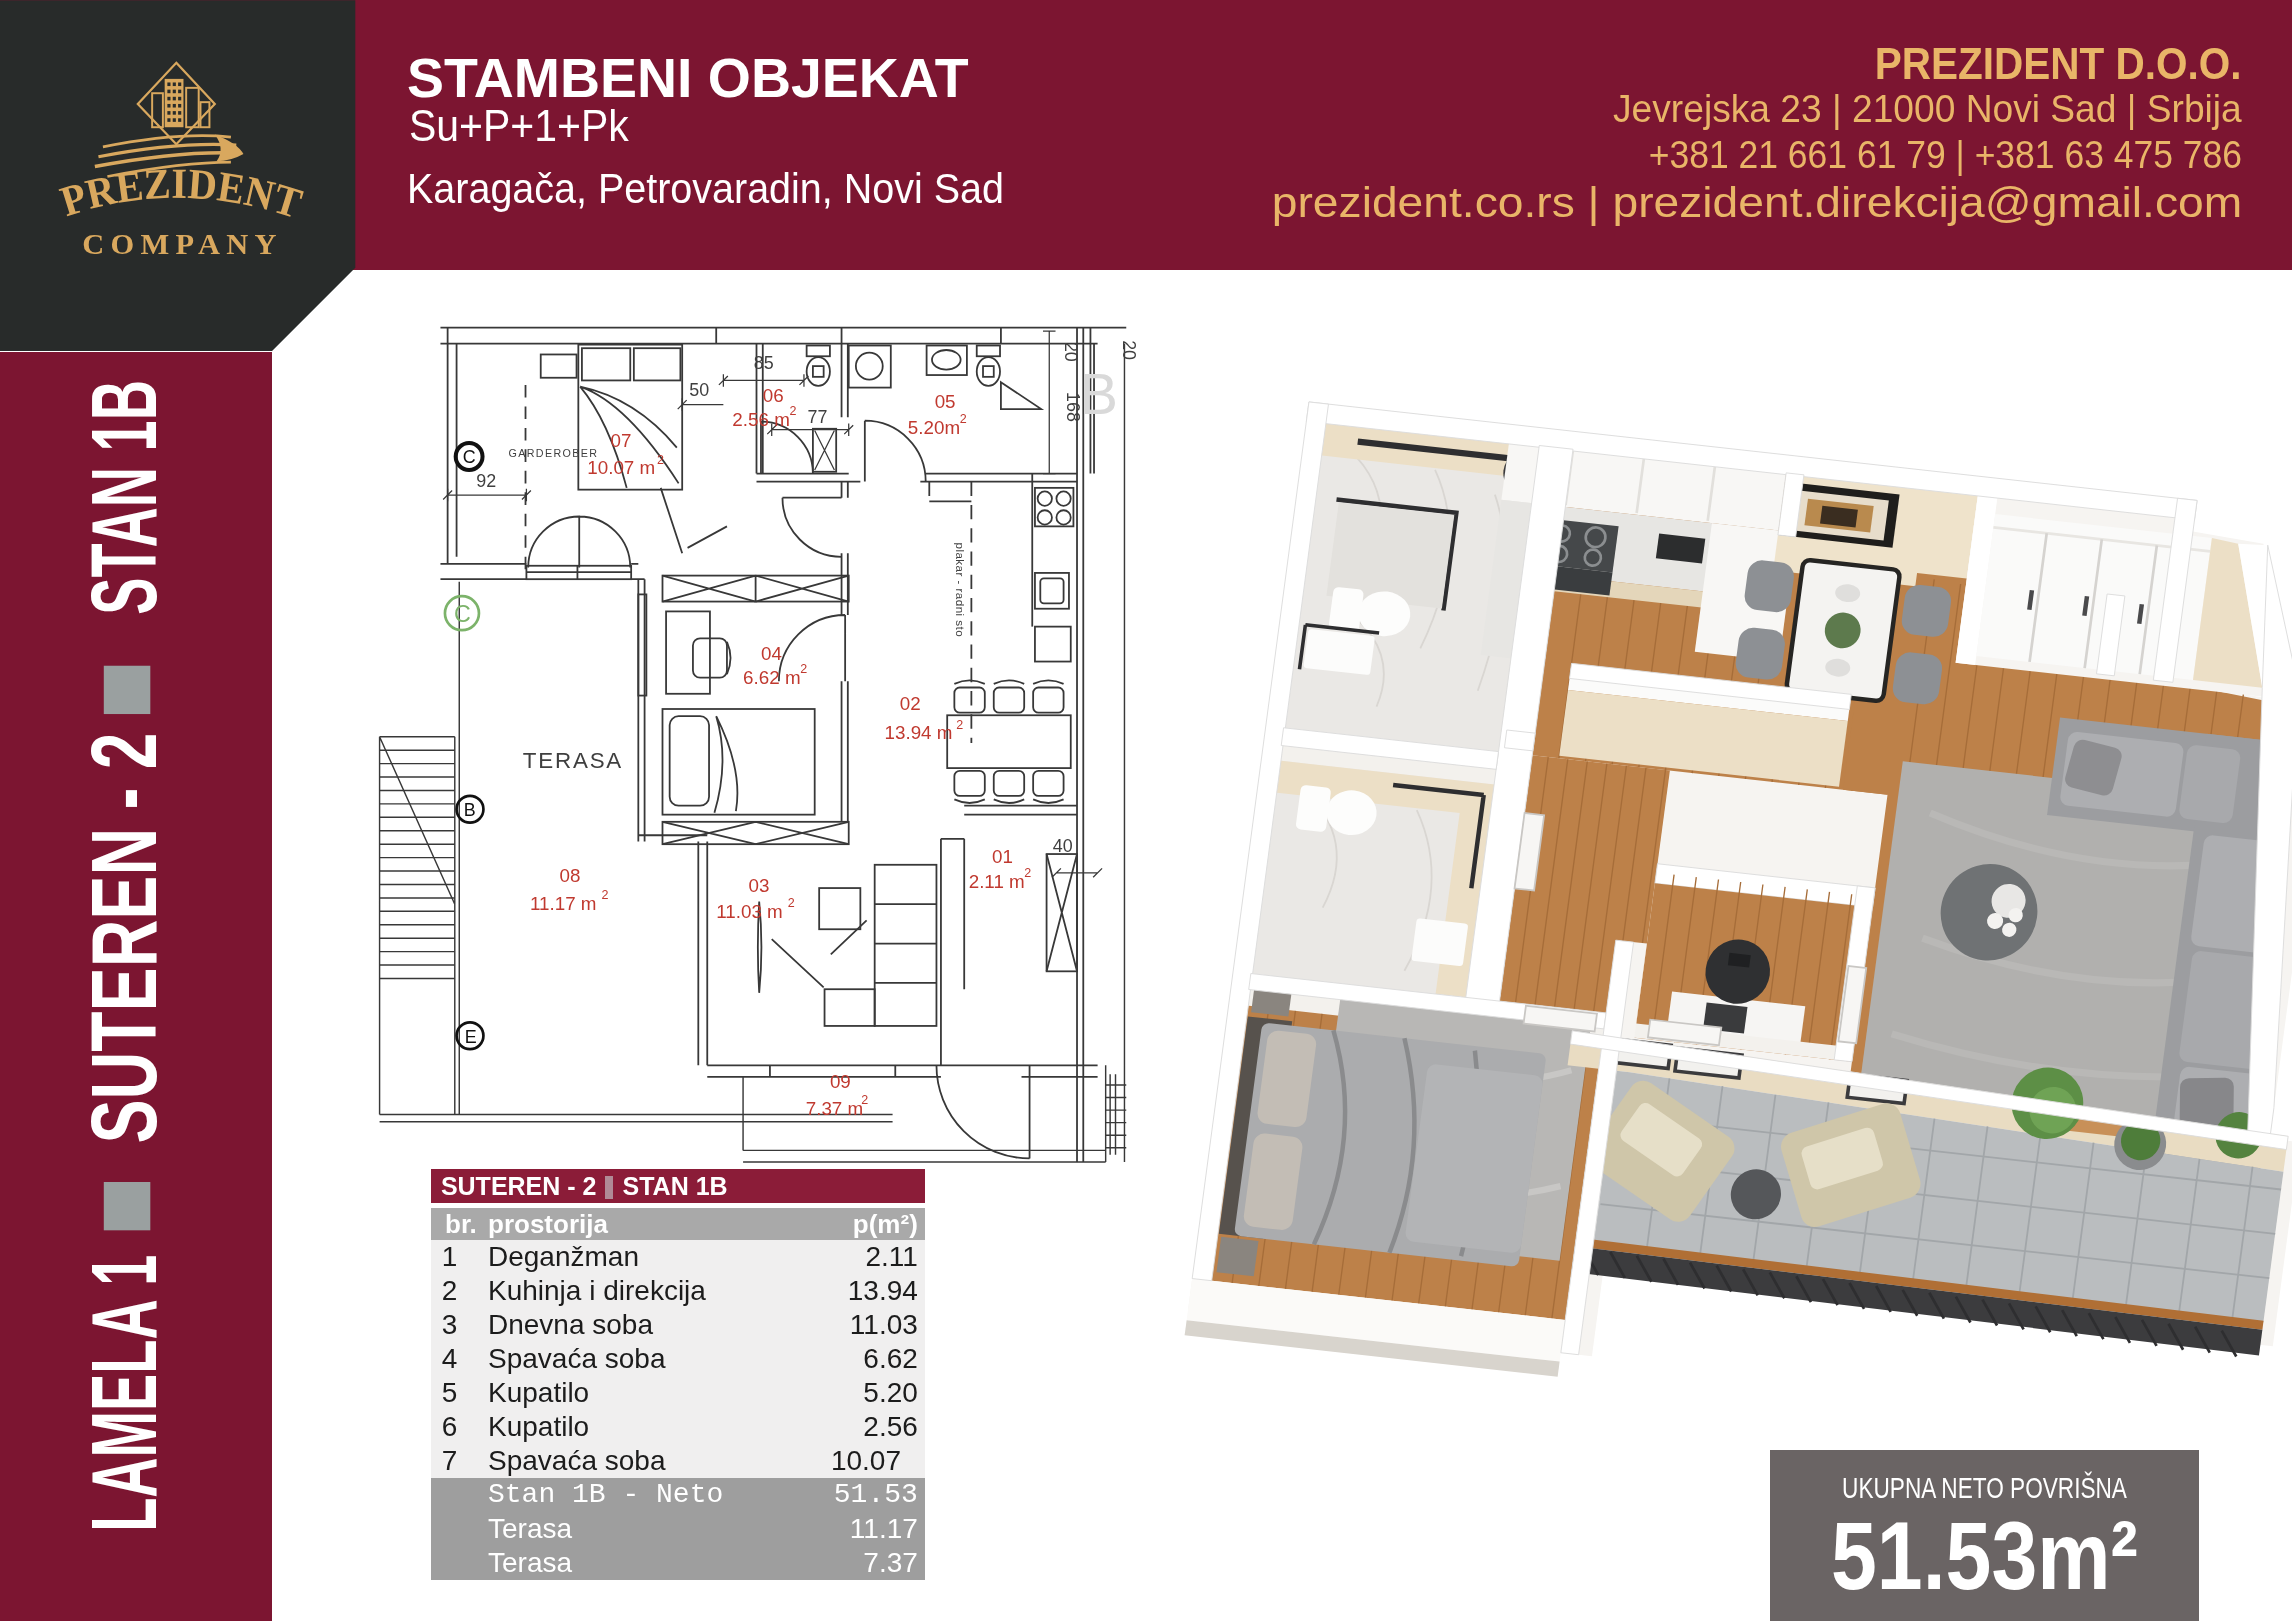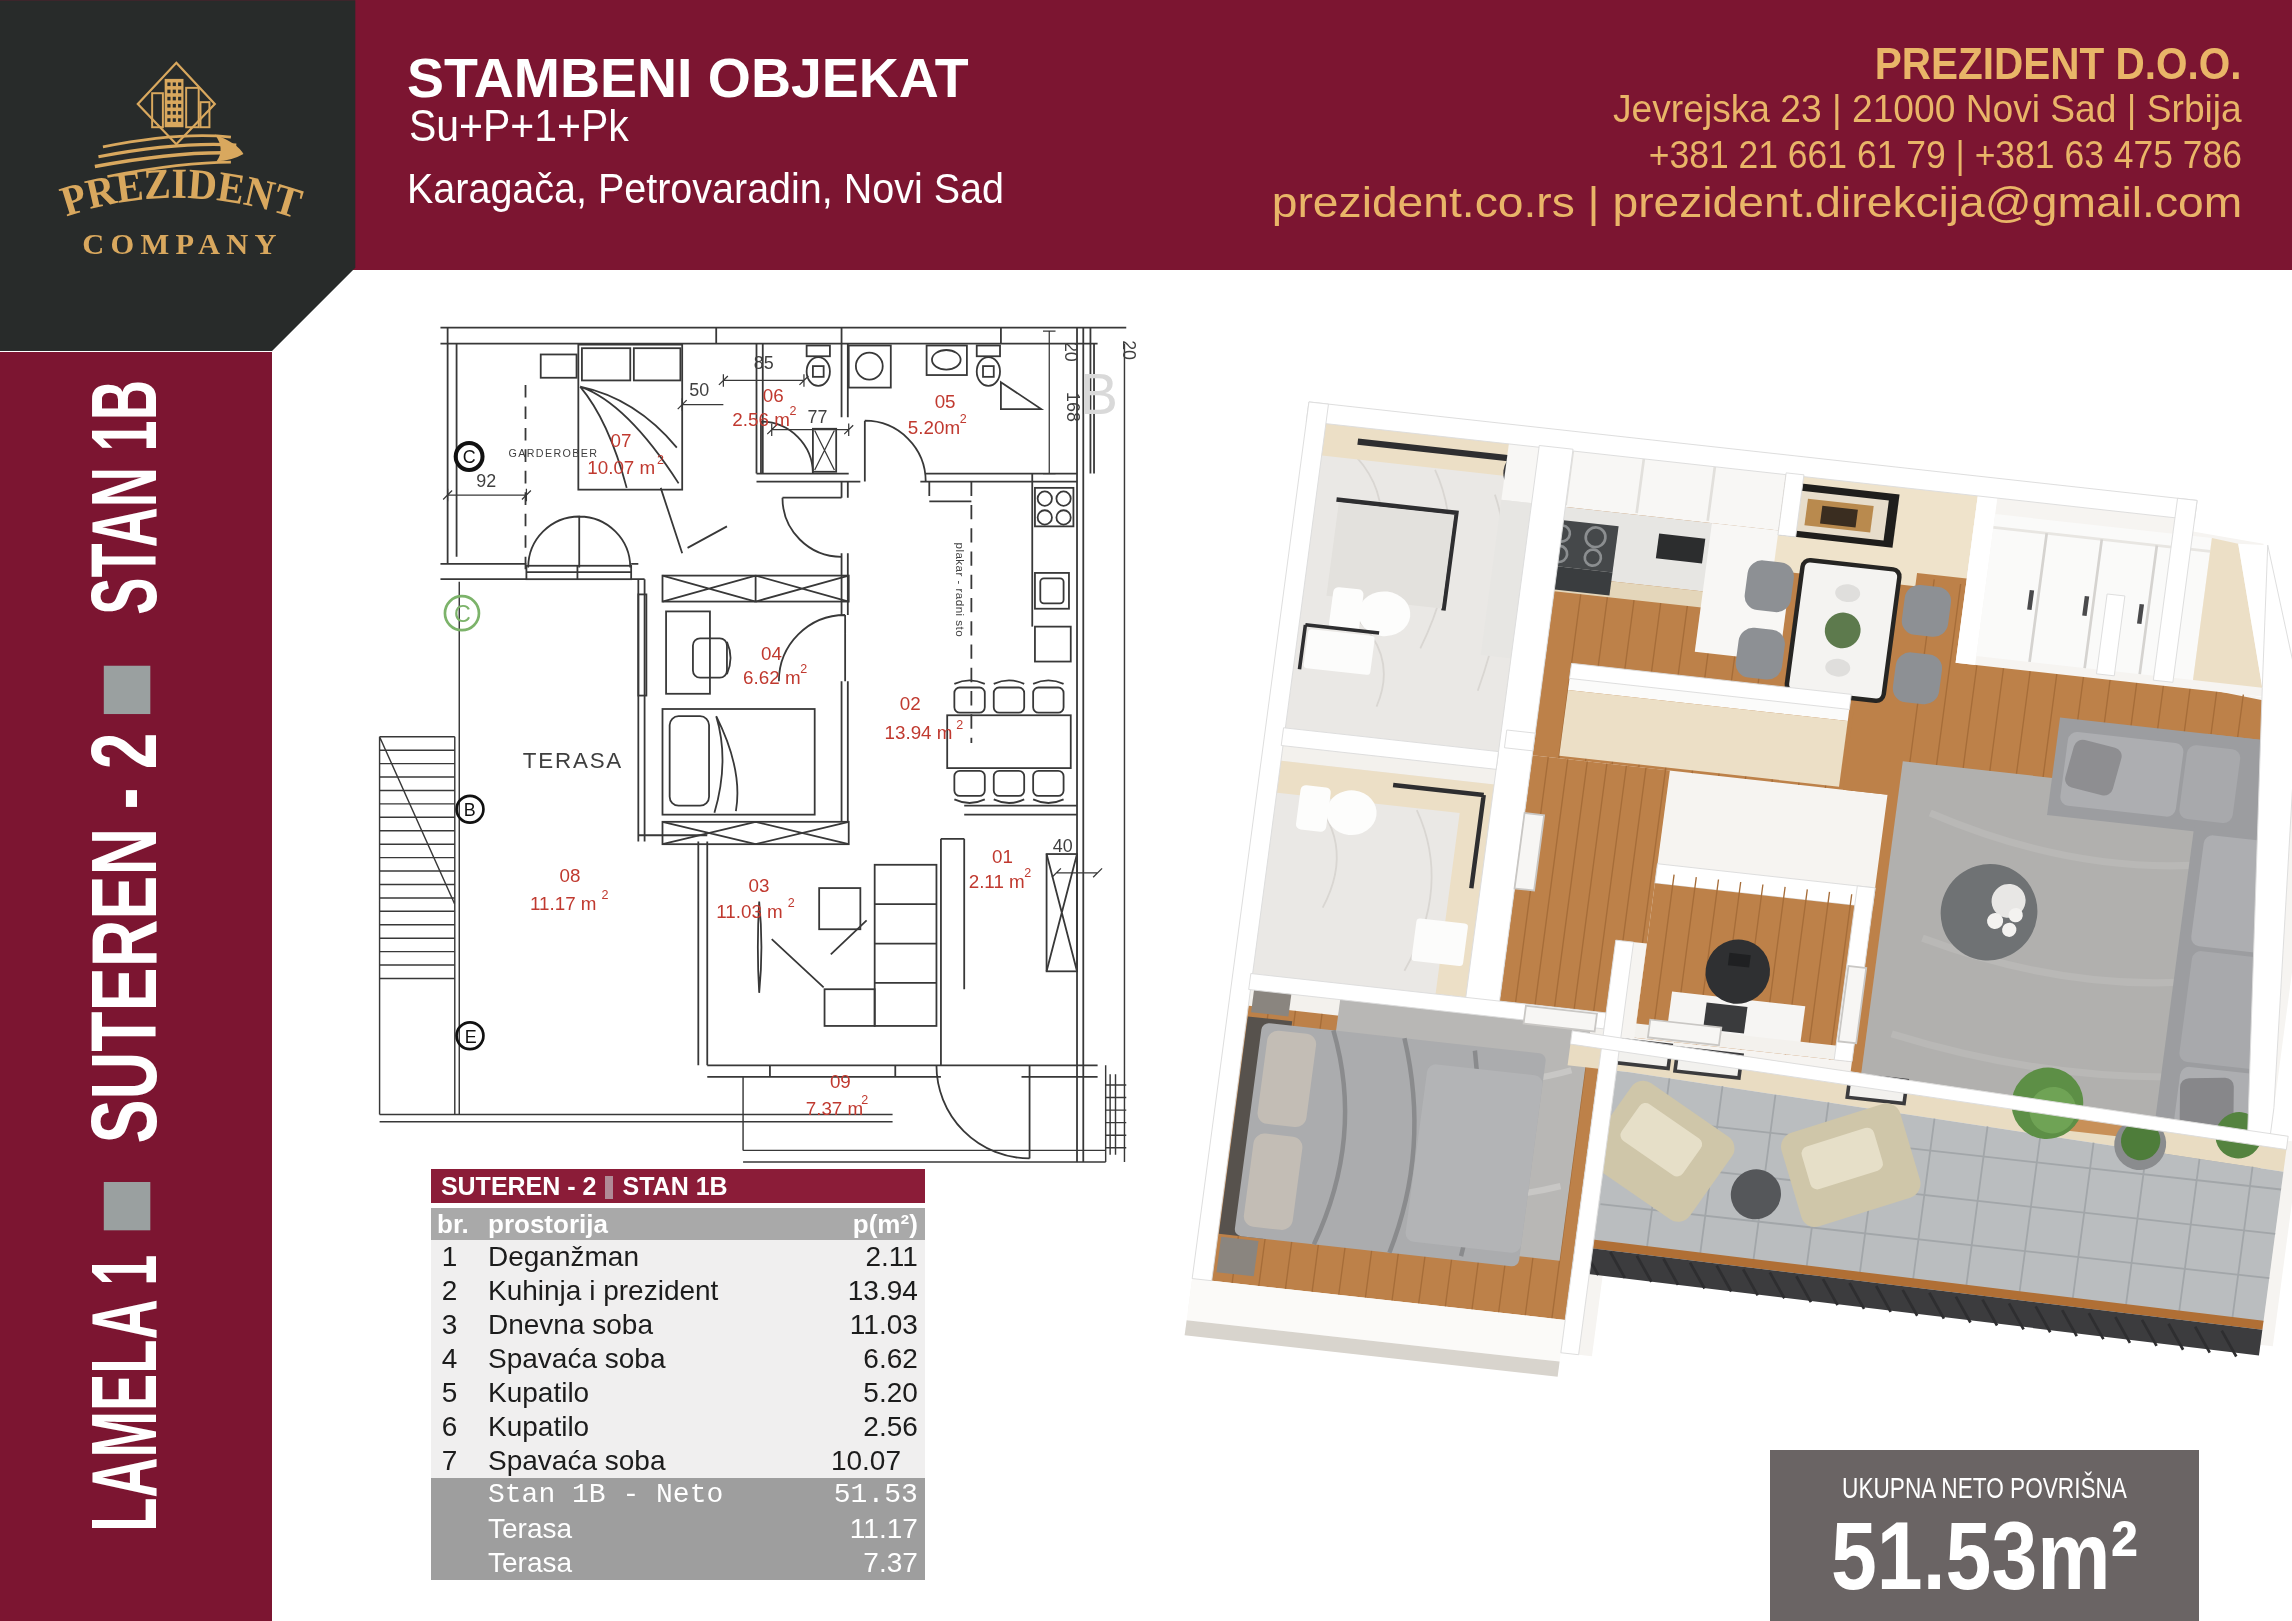--- a/index.html
+++ b/index.html
@@ -313,26 +313,26 @@
       <text x="900" y="1245">7.37 m</text>
       <text x="962" y="1233" font-size="14">2</text>
  </g>
 </svg>
 
 <div class="abs" style="left:431px;top:1169px;width:494px;">
 
   <div style="background:#8b1c38;color:#fff;font-weight:bold;font-size:25px;height:34px;line-height:34px;padding-left:9.9px;">SUTEREN - 2<span style="display:inline-block;width:8px;height:23px;background:#b08a96;vertical-align:-3.6px;margin:0 9px;"></span>STAN 1B</div>
 
   <div style="background:#a9a9a9;color:#fff;font-weight:bold;font-size:26px;height:32px;line-height:32px;margin-top:4.5px;position:relative;">
-    <span style="padding-left:6px;">br.</span><span style="position:absolute;left:57px;">prostorija</span><span style="position:absolute;right:7.2px;">p(m²)</span>
+    <span style="padding-left:14px;">br.</span><span style="position:absolute;left:57px;">prostorija</span><span style="position:absolute;right:7.2px;">p(m²)</span>
   </div>
 
   <div style="background:#f0efef;color:#1c1c1c;font-size:28px;">
     <div style="height:34px;line-height:34px;position:relative;"><span style="padding-left:10.7px;">1</span><span style="position:absolute;left:57px;">Deganžman</span><span style="position:absolute;right:7.2px;">2.11</span></div>
-    <div style="height:34px;line-height:34px;position:relative;"><span style="padding-left:10.7px;">2</span><span style="position:absolute;left:57px;">Kuhinja i prezident</span><span style="position:absolute;right:7.2px;text-align:center;">13.94</span></div>
+    <div style="height:34px;line-height:34px;position:relative;"><span style="padding-left:10.7px;">2</span><span style="position:absolute;left:57px;">Kuhinja i direkcija</span><span style="position:absolute;right:7.2px;text-align:center;">13.94</span></div>
     <div style="height:34px;line-height:34px;position:relative;"><span style="padding-left:10.7px;">3</span><span style="position:absolute;left:57px;">Dnevna soba</span><span style="position:absolute;right:7.2px;">11.03</span></div>
     <div style="height:34px;line-height:34px;position:relative;"><span style="padding-left:10.7px;">4</span><span style="position:absolute;left:57px;">Spavaća soba</span><span style="position:absolute;right:7.2px;text-align:right;">6.62</span></div>
     <div style="height:34px;line-height:34px;position:relative;"><span style="padding-left:10.7px;">5</span><span style="position:absolute;left:57px;">Kupatilo</span><span style="position:absolute;right:7.2px;">5.20</span></div>
     <div style="height:34px;line-height:34px;position:relative;"><span style="padding-left:10.7px;">6</span><span style="position:absolute;left:57px;">Kupatilo</span><span style="position:absolute;right:7.2px;">2.56</span></div>
     <div style="height:34px;line-height:34px;position:relative;"><span style="padding-left:10.7px;">7</span><span style="position:absolute;left:57px;">Spavaća soba</span><span style="position:absolute;right:24px;">10.07</span></div>
   </div>
 
   <div style="background:#9e9e9e;color:#fff;font-size:28px;">
     <div style="height:34px;line-height:34px;position:relative;font-family:Liberation Mono, monospace;">
         <span style="position:absolute;left:57px;">Stan 1B - Neto</span>

